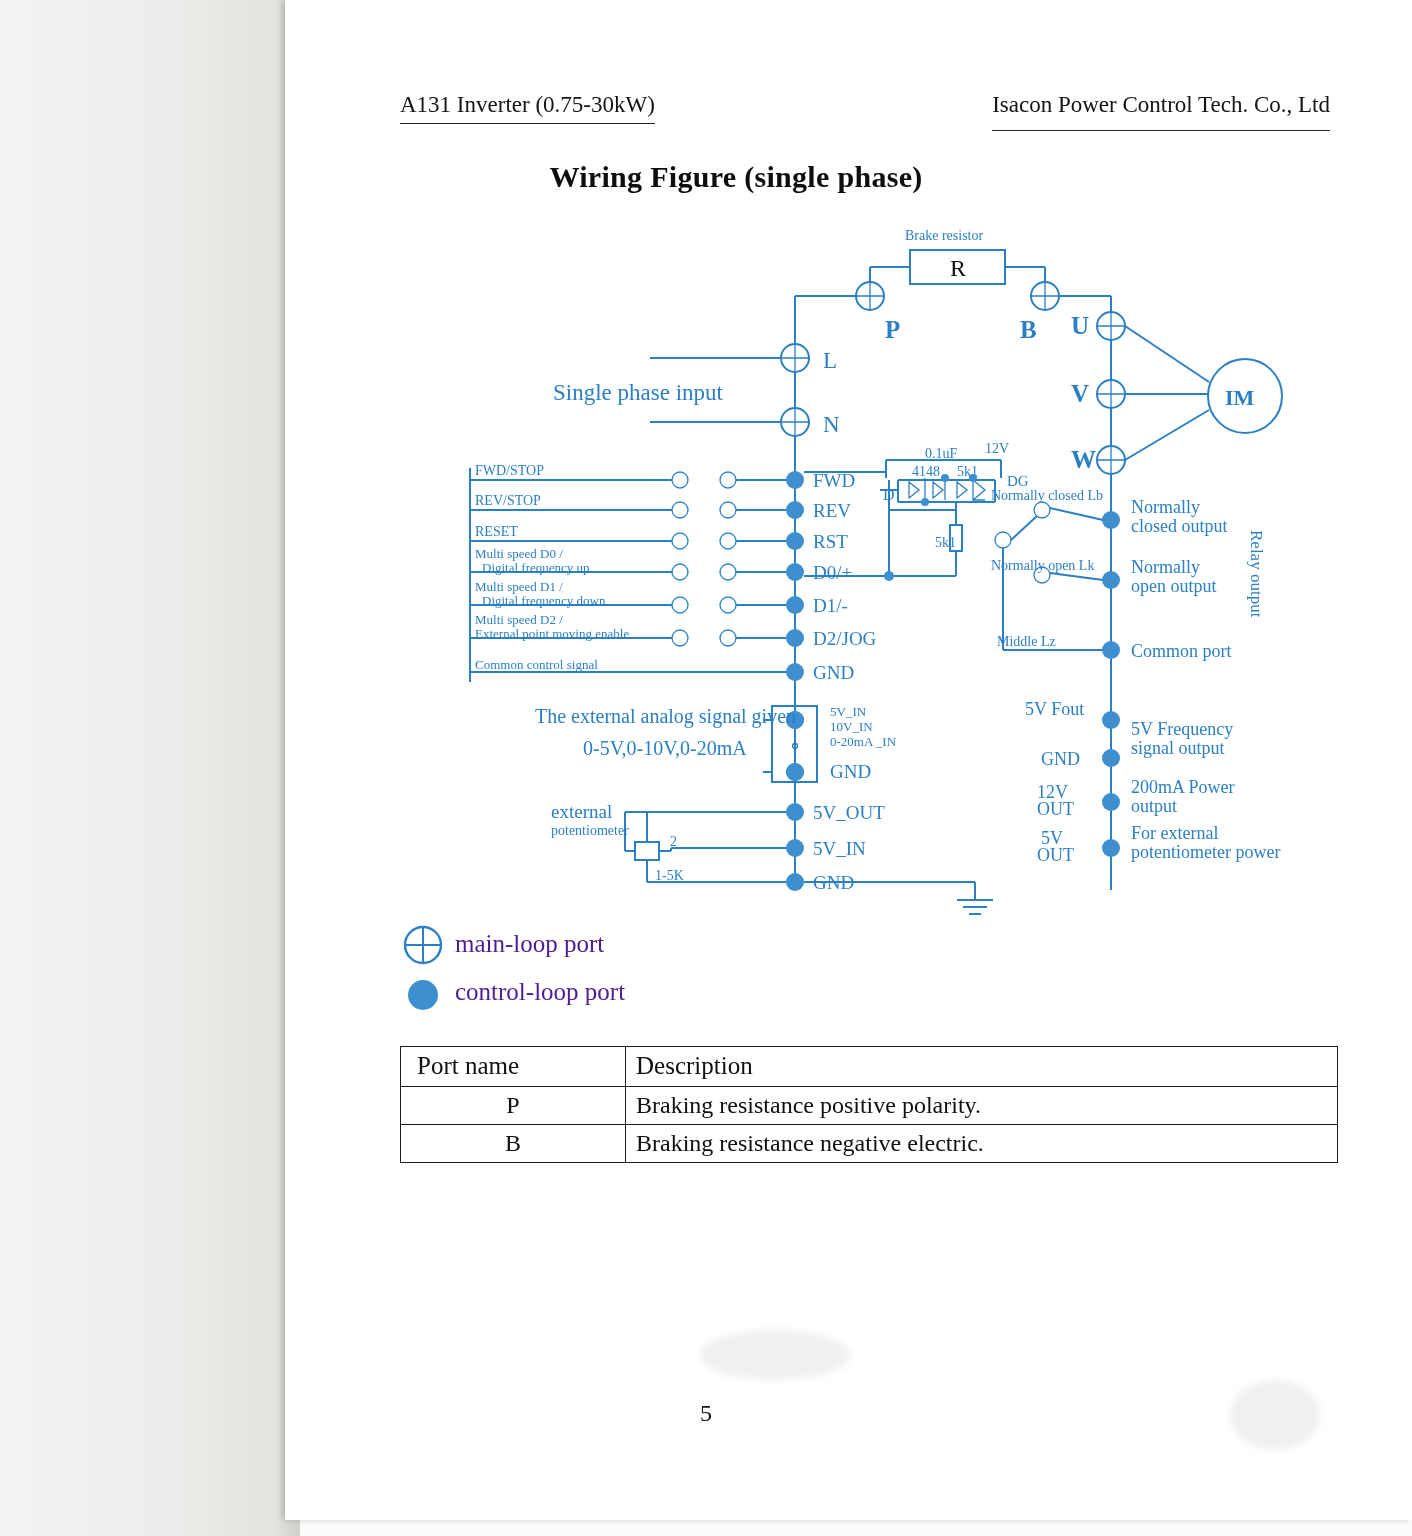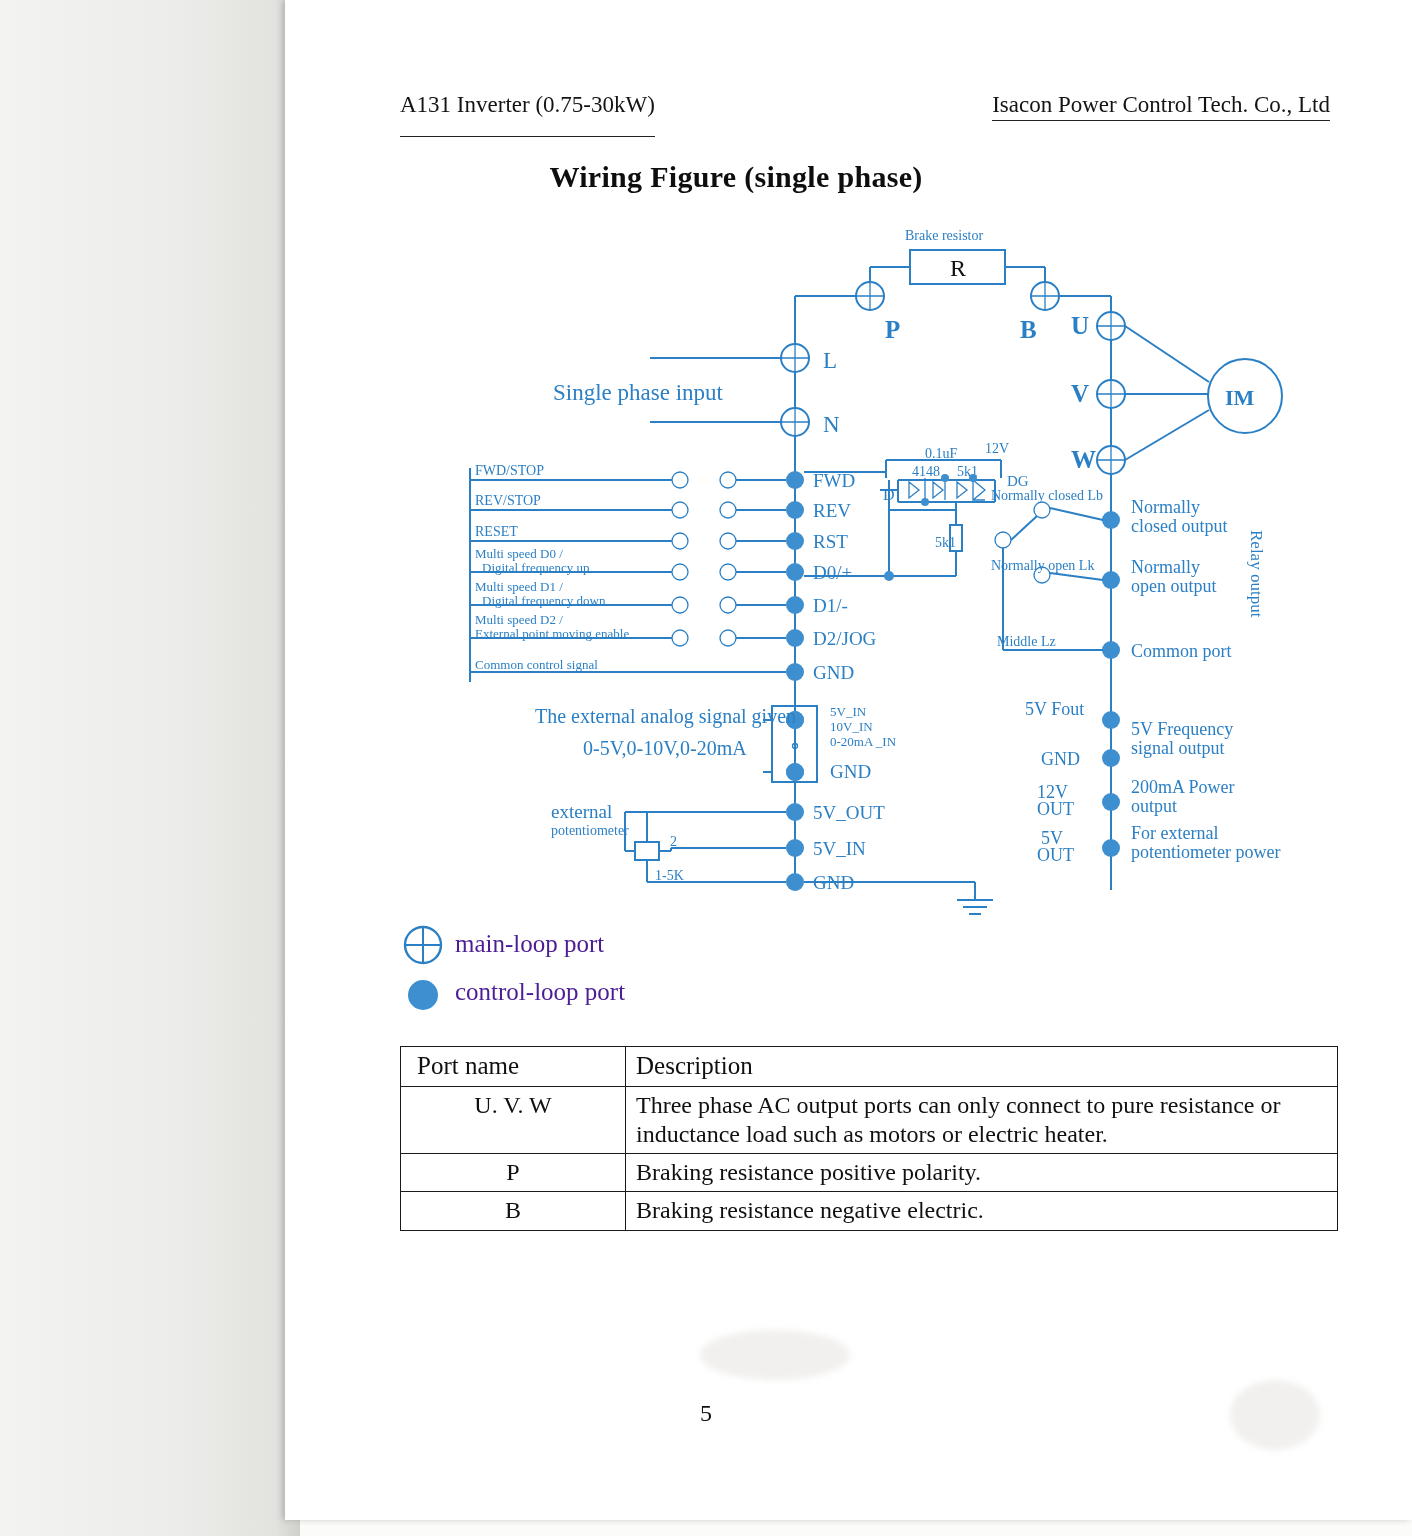--- a/index.html
+++ b/index.html
@@ -19,22 +19,22 @@
   }
   #leftmargin{
     position:absolute;left:0;top:0;width:300px;height:1536px;
     background:linear-gradient(90deg,#f3f3f1 0%, #ececea 60%, #e2e2de 92%, #cfcfcb 100%);
   }
   
   #hdr{
     position:absolute;left:400px;top:92px;width:930px;
     font-size:23px;color:#141414;
   }
-  #hdr .l{position:absolute;left:0;top:0;border-bottom:1.5px solid #222;padding-bottom:18px;}
-  #hdr .r{position:absolute;right:0;top:0;border-bottom:1.5px solid #222;padding-bottom:2px;white-space:nowrap;}
+  #hdr .l{position:absolute;left:0;top:0;border-bottom:1.5px solid #222;padding-bottom:5px;}
+  #hdr .r{position:absolute;right:0;top:0;border-bottom:1.5px solid #222;padding-bottom:12px;white-space:nowrap;}
   #title{
     position:absolute;left:0;right:0;top:160px;text-align:center;
     font-size:30px;font-weight:bold;color:#0e0e0e;letter-spacing:.3px;
   }
   #title span{padding-left:60px;}
   
   #schem{position:absolute;left:285px;top:210px;width:1127px;height:720px;text-align:right;}
   #schem svg{display:block;}
   
   .legend{position:absolute;font-size:25px;color:#4c1d95;}
@@ -284,24 +284,20 @@
 </div>
 <div class="legend" id="lg2">control-loop port</div>
 
 <table>
   <tbody>
       <tr class="head">
     <td class="c1">Port name</td>
     <td class="c2">Description</td>
   </tr>
   <tr>
-    <td class="c1">U.  V.  W</td>
-    <td class="c2">Three phase AC output ports can only connect to pure resistance or inductance load such as motors or electric heater.</td>
-  </tr>
-  <tr>
     <td class="c1">P</td>
     <td class="c2">Braking resistance positive polarity.</td>
   </tr>
   <tr>
     <td class="c1">B</td>
     <td class="c2">Braking resistance negative electric.</td>
   </tr>
 </tbody>
   </table>
 

